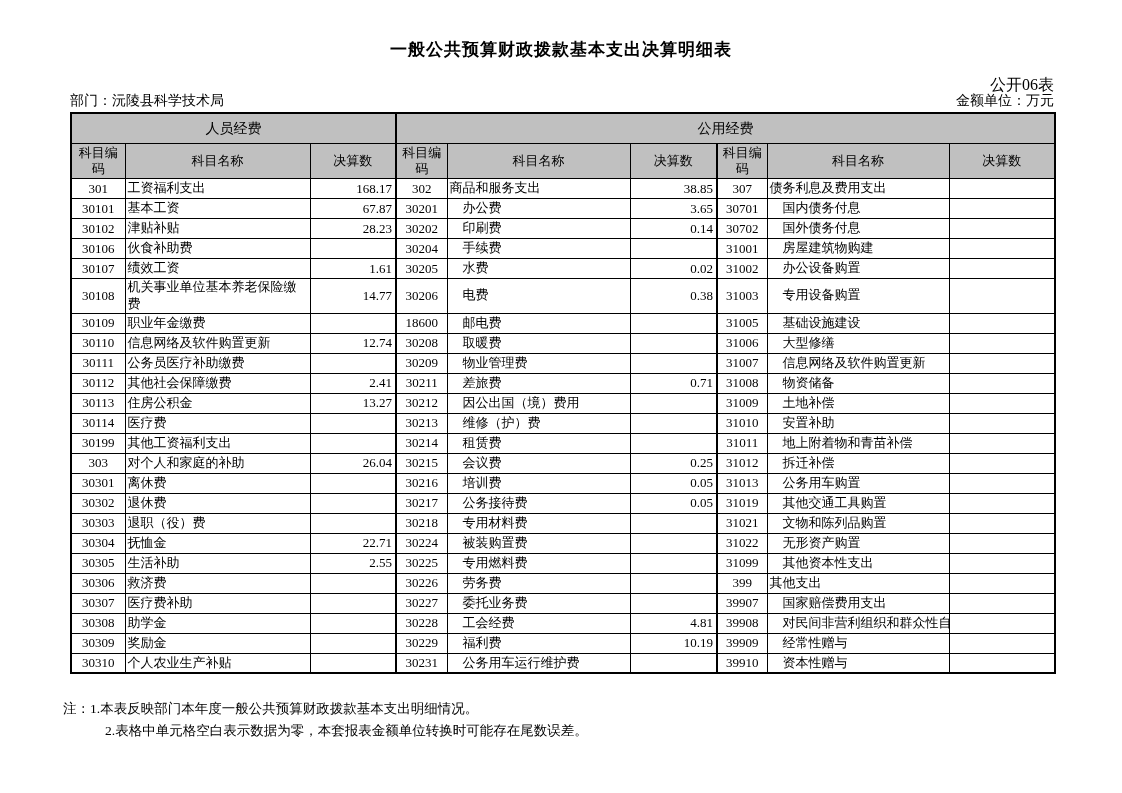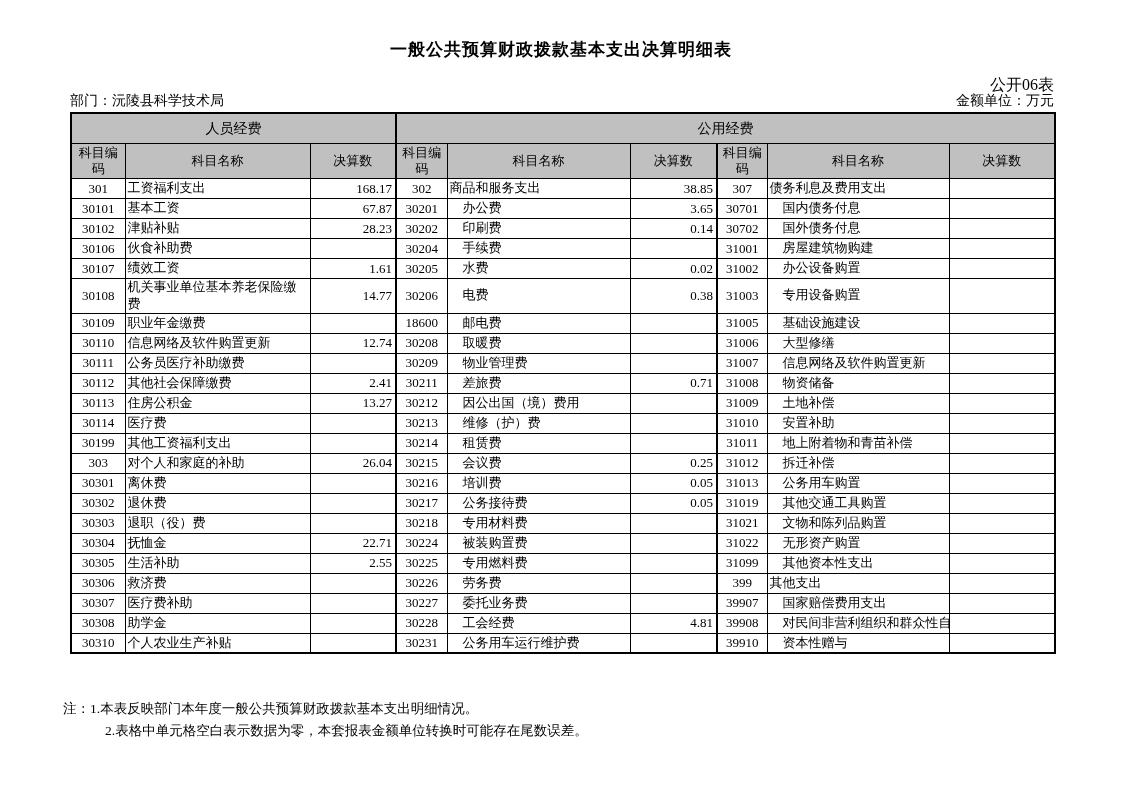--- a/index.html
+++ b/index.html
@@ -319,20 +319,31 @@
         <td class="name">助学金</td>
         <td class="val"></td>
         <td class="code sep">30228</td>
         <td class="name clip">　工会经费</td>
         <td class="val">4.81</td>
         <td class="code sep">39908</td>
         <td class="name clip">　对民间非营利组织和群众性自</td>
         <td class="val"></td>
       </tr>
       <tr>
+        <td class="code">30309</td>
+        <td class="name">奖励金</td>
+        <td class="val"></td>
+        <td class="code sep">30229</td>
+        <td class="name clip">　福利费</td>
+        <td class="val">10.19</td>
+        <td class="code sep">39909</td>
+        <td class="name clip">　经常性赠与</td>
+        <td class="val"></td>
+      </tr>
+      <tr>
         <td class="code">30310</td>
         <td class="name">个人农业生产补贴</td>
         <td class="val"></td>
         <td class="code sep">30231</td>
         <td class="name clip">　公务用车运行维护费</td>
         <td class="val"></td>
         <td class="code sep">39910</td>
         <td class="name clip">　资本性赠与</td>
         <td class="val"></td>
       </tr>

